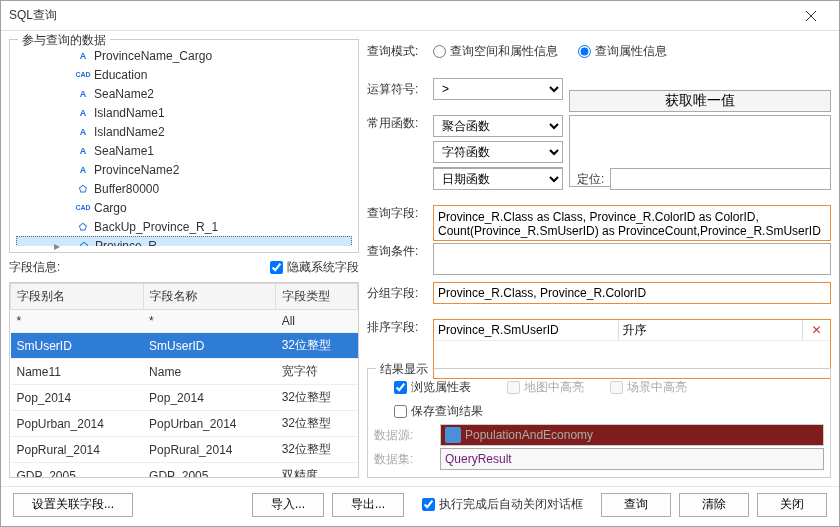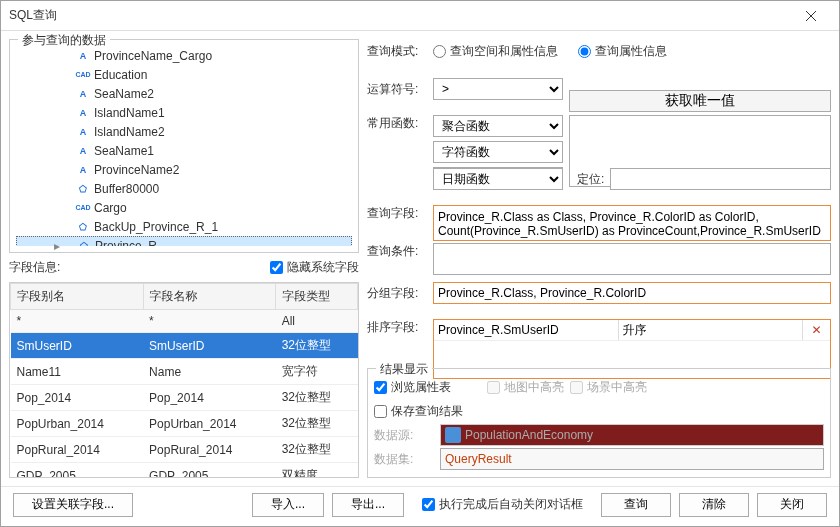--- a/index.html
+++ b/index.html
@@ -19,21 +19,21 @@
 .tree-item { display: flex; align-items: center; height: 19px; padding-left: 60px; cursor: pointer; gap: 4px; }
 .tree-item.selected { background: #cde8ff; border: 1px dotted #666; }
 .tree-icon { width: 14px; height: 14px; display: inline-flex; align-items: center; justify-content: center; font-size: 9px; font-weight: bold; }
 .icon-A { color: #1e6fd9; }
 .icon-CAD { color: #1e6fd9; font-size: 7px; }
 .icon-poly { color: #1e6fd9; }
 .tree-expand { width: 12px; color: #888; position: absolute; left: 44px; }
 
 .field-info-row { display: flex; align-items: center; gap: 6px; }
 .field-info-label { flex: 1; }
-.checkbox-wrap { display: flex; align-items: center; gap: 4px; }
+.checkbox-wrap { display: flex; align-items: center; gap: 4px; margin-left: 20px; }
 .checkbox { width: 13px; height: 13px; }
 
 .table-wrap { border: 1px solid #ccc; height: 200px; overflow: auto; }
 table { width: 100%; border-collapse: collapse; }
 th { background: #f5f5f5; border: 1px solid #ddd; padding: 4px 6px; text-align: left; font-weight: normal; font-size: 12px; height: 24px; }
 td { border-bottom: 1px solid #eee; padding: 4px 6px; font-size: 12px; height: 22px; }
 tr.selected td { background: #2e7cd6; color: #ffffff; }
 tr.row-star td { background: #f9f9f9; }
 
 .form-row { display: flex; align-items: center; gap: 6px; min-height: 24px; }
@@ -273,21 +273,21 @@
         </div>
         <div class="form-row" style="color:#aaa;">
           <span class="form-label">数据源:</span>
           <div style="flex:1;border:1px solid #ccc;height:22px;display:flex;align-items:center;padding:0 4px;background:#7f1d1d;">
               <span class="ds-icon"></span>
               <span>PopulationAndEconomy</span>
             </div>
         </div>
         <div class="form-row" style="color:#aaa;">
           <span class="form-label">数据集:</span>
-          <input class="select" style="flex: 1 1 0%; background: rgb(248, 248, 248); color: #c2410c;" disabled="" value="QueryResult">
+          <input class="select" style="flex: 1 1 0%; background: rgb(248, 248, 248); color: #701a75;" disabled="" value="QueryResult">
         </div>
       </div>
     </div>
   </div>
 
   <div class="footer">
     <button class="footer-btn">设置关联字段...</button>
     <div class="spacer"></div>
     <button class="footer-btn" style="min-width:60px;">导入...</button>
     <button class="footer-btn" style="min-width:60px;">导出...</button>

